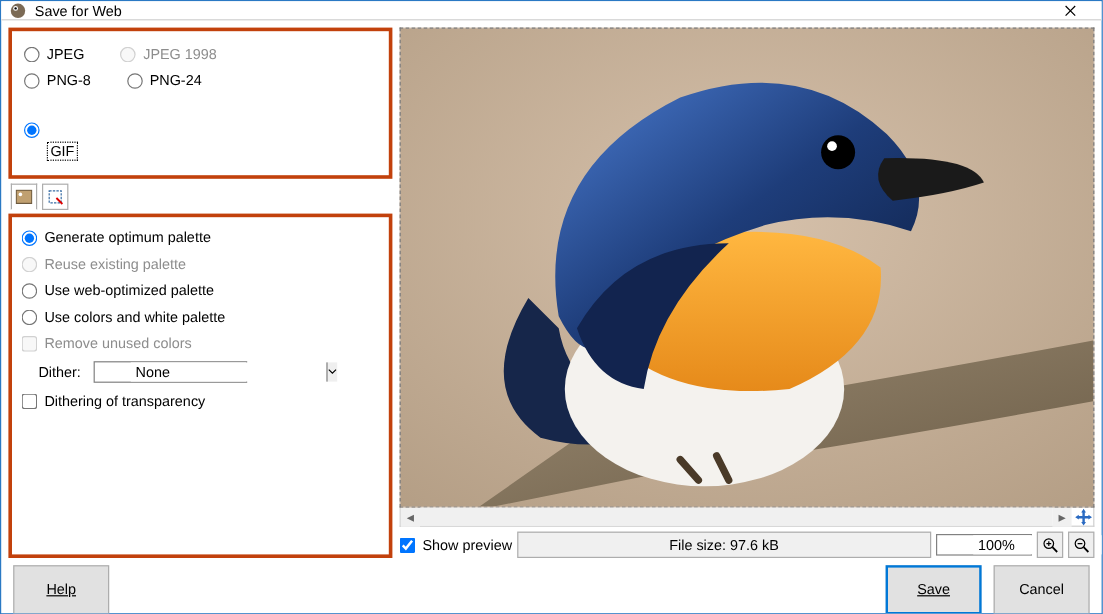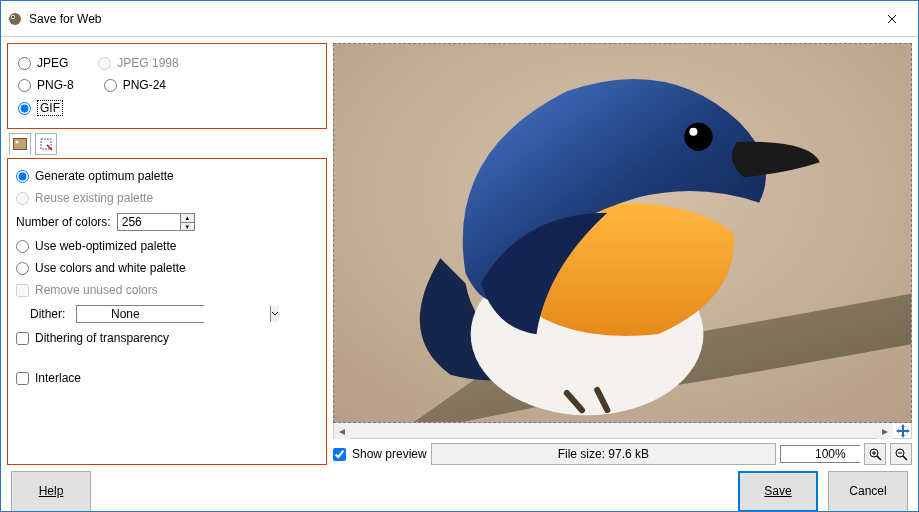--- a/index.html
+++ b/index.html
@@ -1,24 +1,24 @@
 <!DOCTYPE html>
 <html><head>
 <meta charset="utf-8">
 <style>
   * { box-sizing: border-box; margin: 0; padding: 0; font-family: "Segoe UI", Tahoma, sans-serif; font-size: 12px; }
   body { background: #fff; width: 919px; height: 512px; overflow: hidden; border: 1px solid #2a79c4; display:flex; flex-direction:column; }
   
-  .titlebar { height: 36px; background: #fff; display:flex; align-items:center; padding: 0 4px 0 6px; border-bottom: 1px solid #d0d0d0; }
+  .titlebar { height: 16px; background: #fff; display:flex; align-items:center; padding: 0 4px 0 6px; border-bottom: 1px solid #d0d0d0; }
   .titlebar .app-icon { width:16px; height:16px; margin-right:6px; }
   .titlebar .title { flex:1; color:#000; font-size:12px; }
   .titlebar .close { width:44px; height:100%; display:flex; align-items:center; justify-content:center; }
   .content { flex:1; display:flex; padding:6px; gap:6px; }
   .left { width:320px; display:flex; flex-direction:column; gap:4px; }
-  .panel { border:1px solid #c2410c; background:#fff; }
+  .panel { border:3px solid #c2410c; background:#fff; }
   .format-panel { padding:8px 10px; }
   .format-row { display:flex; gap:30px; padding:4px 0; align-items:center; }
   .radio, .check { display:flex; align-items:center; gap:6px; cursor:default; color:#000; }
   .radio input, .check input { width:13px; height:13px; }
   .disabled { color:#8d8d8d; }
   .tabstrip { display:flex; gap:4px; padding:0 2px; }
   .tabbtn { width:22px; height:22px; border:1px solid #adadad; background:#eaeaea; display:flex; align-items:center; justify-content:center; }
   .tabbtn.active { background:#fff; border-bottom:1px solid #fff; position:relative; z-index:1; }
   .options-panel { flex:1; margin-top:-1px; padding:10px 8px; display:flex; flex-direction:column; gap:8px; }
   .spinrow { display:flex; align-items:center; gap:4px; }
@@ -42,21 +42,21 @@
   .hscroll .arrow { width:16px; height:16px; background:#f0f0f0; display:flex; align-items:center; justify-content:center; color:#666; }
   .moveicon { width:16px; height:16px; margin-left:2px; }
   .previewbar { display:flex; align-items:center; gap:4px; margin-top:4px; }
   .filesize { flex:1; height:22px; border:1px solid #adadad; background:#f0f0f0; display:flex; align-items:center; justify-content:center; color:#000; }
   .zoombox { width:80px; }
   .iconbtn { width:22px; height:22px; border:1px solid #adadad; background:#efefef; display:flex; align-items:center; justify-content:center; }
   .footer { height:40px; display:flex; align-items:center; padding:0 10px; gap:10px; }
   .footer .spacer { flex:1; }
   .btn { min-width:80px; height:41px; border:1px solid #adadad; background:#e1e1e1; display:flex; align-items:center; justify-content:center; cursor:default; }
   .btn.primary { border:2px solid #0078d7; background:#e1e1e1; }
-  .gif-focus { border:1px dotted #000; padding:0 2px; }
+  .gif-focus { border:1px dotted #000; padding:0 2px;margin-top:36px; }
 </style>
 </head>
 <body>
 
 <div class="titlebar">
   <span class="app-icon">
     <svg viewBox="0 0 16 16">
         <circle cx="8" cy="8" r="6" fill="#7b6a55"></circle>
         <circle cx="6" cy="6" r="2" fill="#fff"></circle>
         <circle cx="6" cy="6" r="1" fill="#000"></circle>
@@ -120,30 +120,20 @@
 
     <div class="panel options-panel">
       <label class="radio">
           <input type="radio" name="pal" checked="" style="">
           <span>Generate optimum palette</span>
         </label>
       <label class="radio disabled">
           <input type="radio" name="pal" disabled="" style="">
           <span>Reuse existing palette</span>
         </label>
-      <div class="spinrow">
-        <label>Number of colors:</label>
-        <div class="spin">
-          <input value="256" style="">
-          <div class="btns">
-              <div>▴</div>
-              <div>▾</div>
-            </div>
-        </div>
-      </div>
       <label class="radio">
           <input type="radio" name="pal" style="">
           <span>Use web-optimized palette</span>
         </label>
       <label class="radio">
           <input type="radio" name="pal" style="">
           <span>Use colors and white palette</span>
         </label>
       <label class="check disabled">
           <input type="checkbox" disabled="" style="">
@@ -158,24 +148,20 @@
                 <path d="M1 1 L4 4 L7 1" fill="none" stroke="#000"></path>
               </svg>
           </div>
         </div>
       </div>
       <label class="check">
           <input type="checkbox" style="">
           <span>Dithering of transparency</span>
         </label>
       <div style="height:10px"></div>
-      <label class="check">
-          <input type="checkbox" style="">
-          <span>Interlace</span>
-        </label>
     </div>
   </div>
 
   <div class="right">
     <div class="preview-wrap">
       <svg viewBox="0 0 570 400" preserveAspectRatio="xMidYMid slice">
         <defs>
           <radialGradient id="bg" cx="50%" cy="40%" r="80%">
             <stop offset="0%" stop-color="#d6c1ab"></stop>
               <stop offset="100%" stop-color="#b39d84"></stop>

